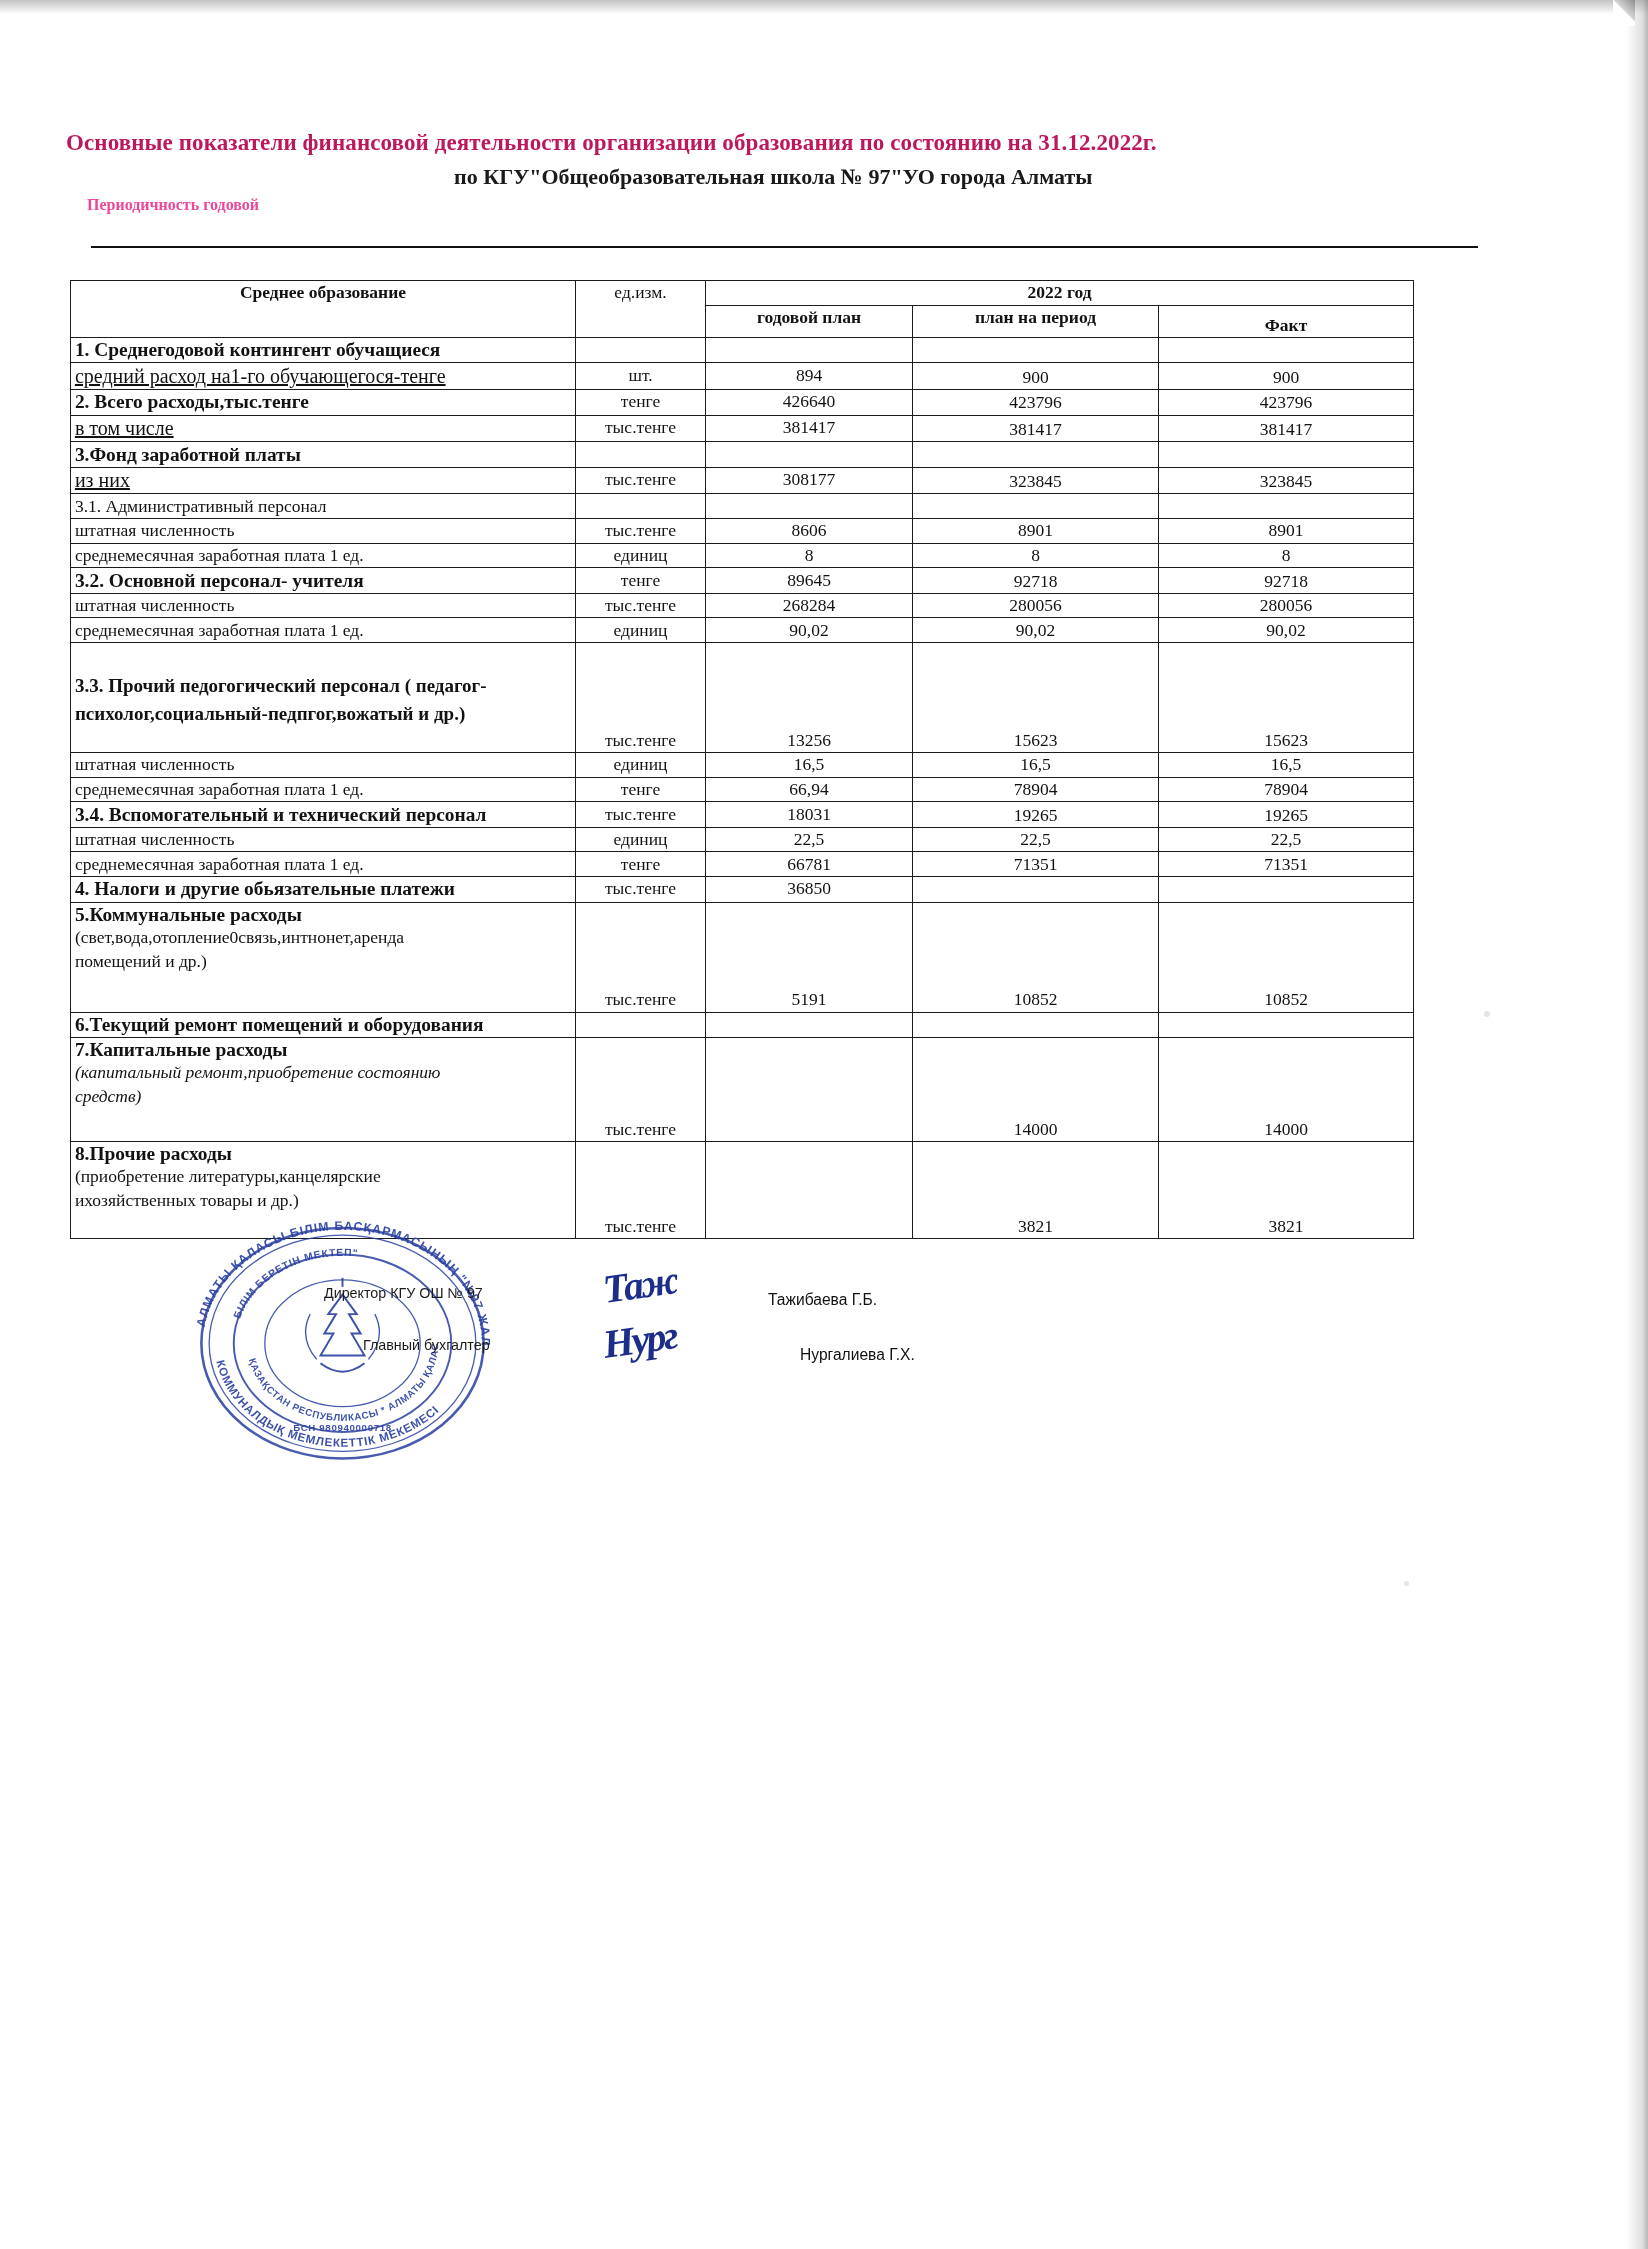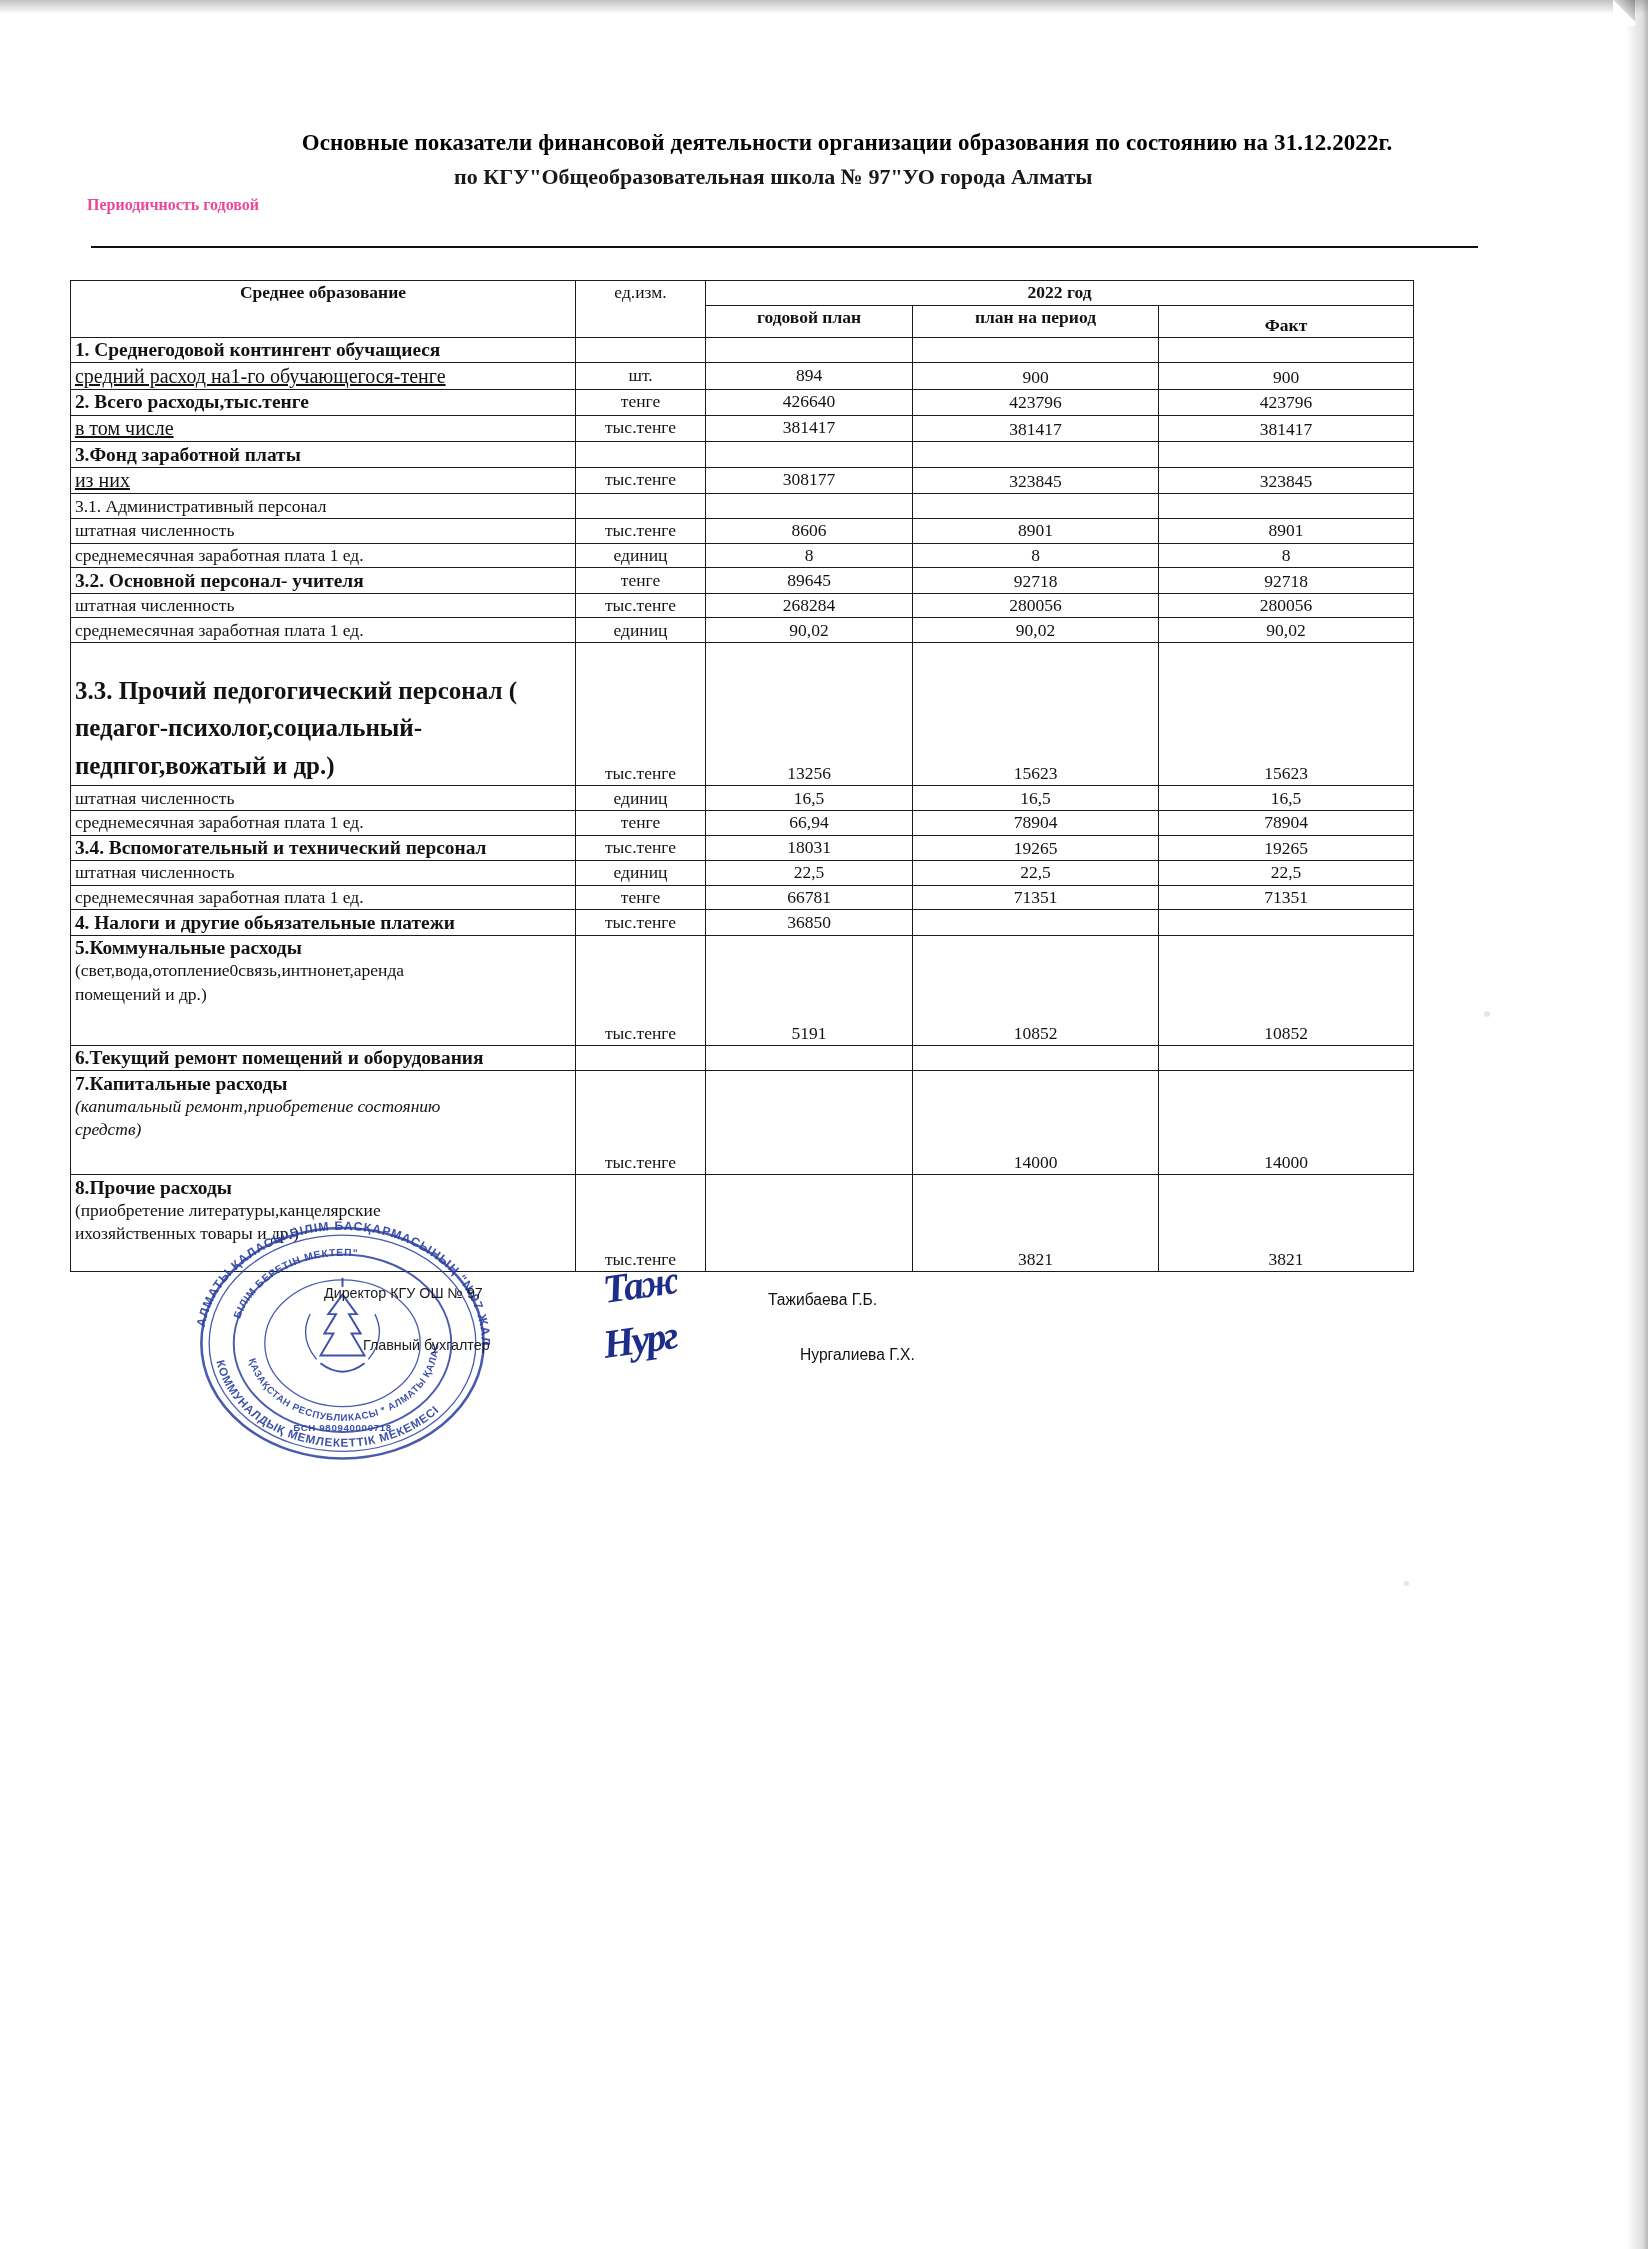--- a/index.html
+++ b/index.html
@@ -39,24 +39,23 @@
 
   
   .doc-head {
     position: absolute;
     left: 0; top: 130px;
     width: 1649px;
   }
   .title-line1 {
     font-size: 23px;
     font-weight: bold;
-    color: #000000;
-    padding-left: 45px;
+    color: #be185d;
+    padding-left: 66px;
     letter-spacing: 0.1px;
-    text-align: center;
   }
   .title-line2 {
     font-size: 22px;
     font-weight: bold;
     color: #1a1a1a;
     padding-left: 454px;
     margin-top: 7.8px;
   }
   .periodicity {
     position: absolute;
@@ -304,21 +303,21 @@
 
       <tr>
         <td class="lbl">среднемесячная заработная плата 1 ед.</td>
         <td class="unit">единиц</td>
         <td class="num">90,02</td>
         <td class="num dn">90,02</td>
         <td class="num dn">90,02</td>
       </tr>
 
       <tr style="height:110px">
-        <td class="lbl bold" style="font-size:25px; line-height:1.5; padding-top:28.5px;">
+        <td class="lbl bold" style="font-size:19px; line-height:1.5; padding-top:28.5px;">
           <span>3.3. Прочий педогогический персонал
 ( педагог-психолог,социальный-педпгог,вожатый и др.)</span>
         </td>
         <td class="unit" style="vertical-align:bottom">тыс.тенге</td>
         <td class="num dn">13256</td>
         <td class="num dn">15623</td>
         <td class="num dn">15623</td>
       </tr>
 
       <tr>

